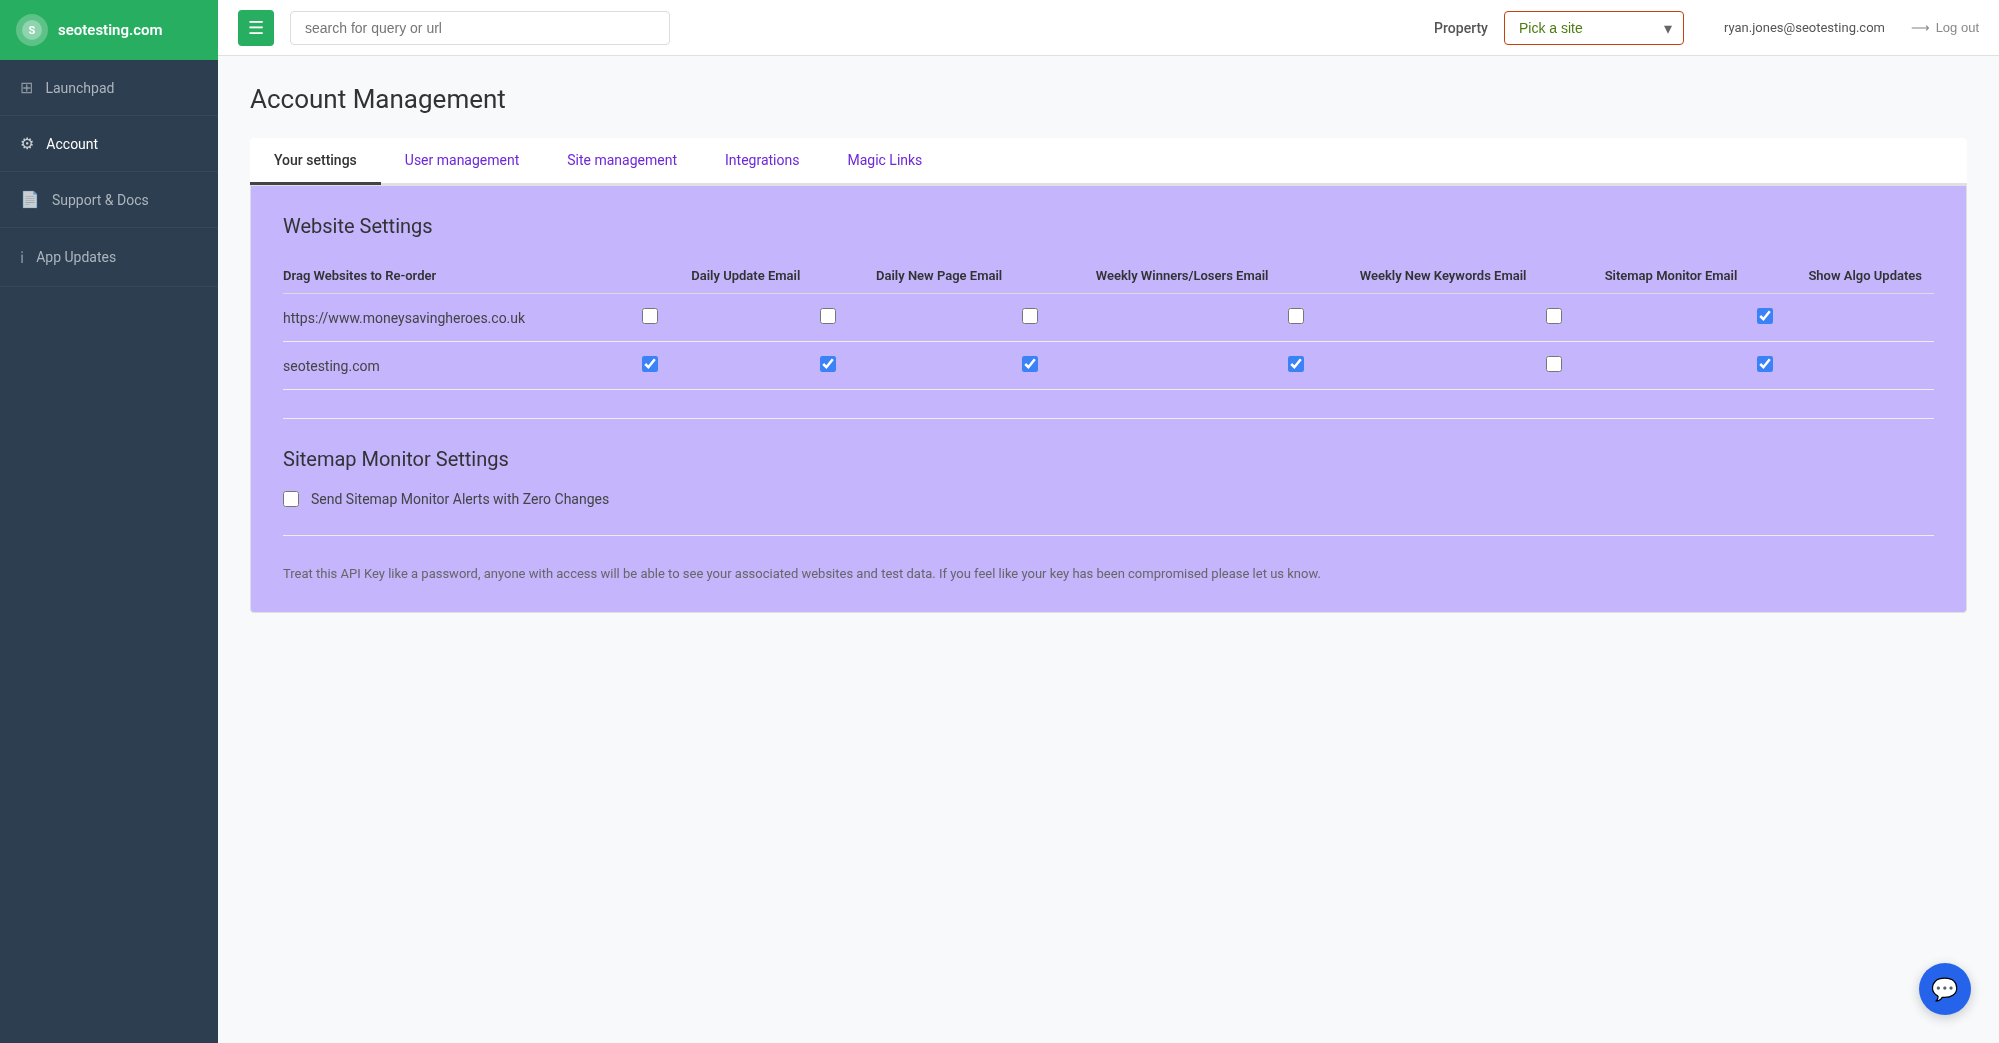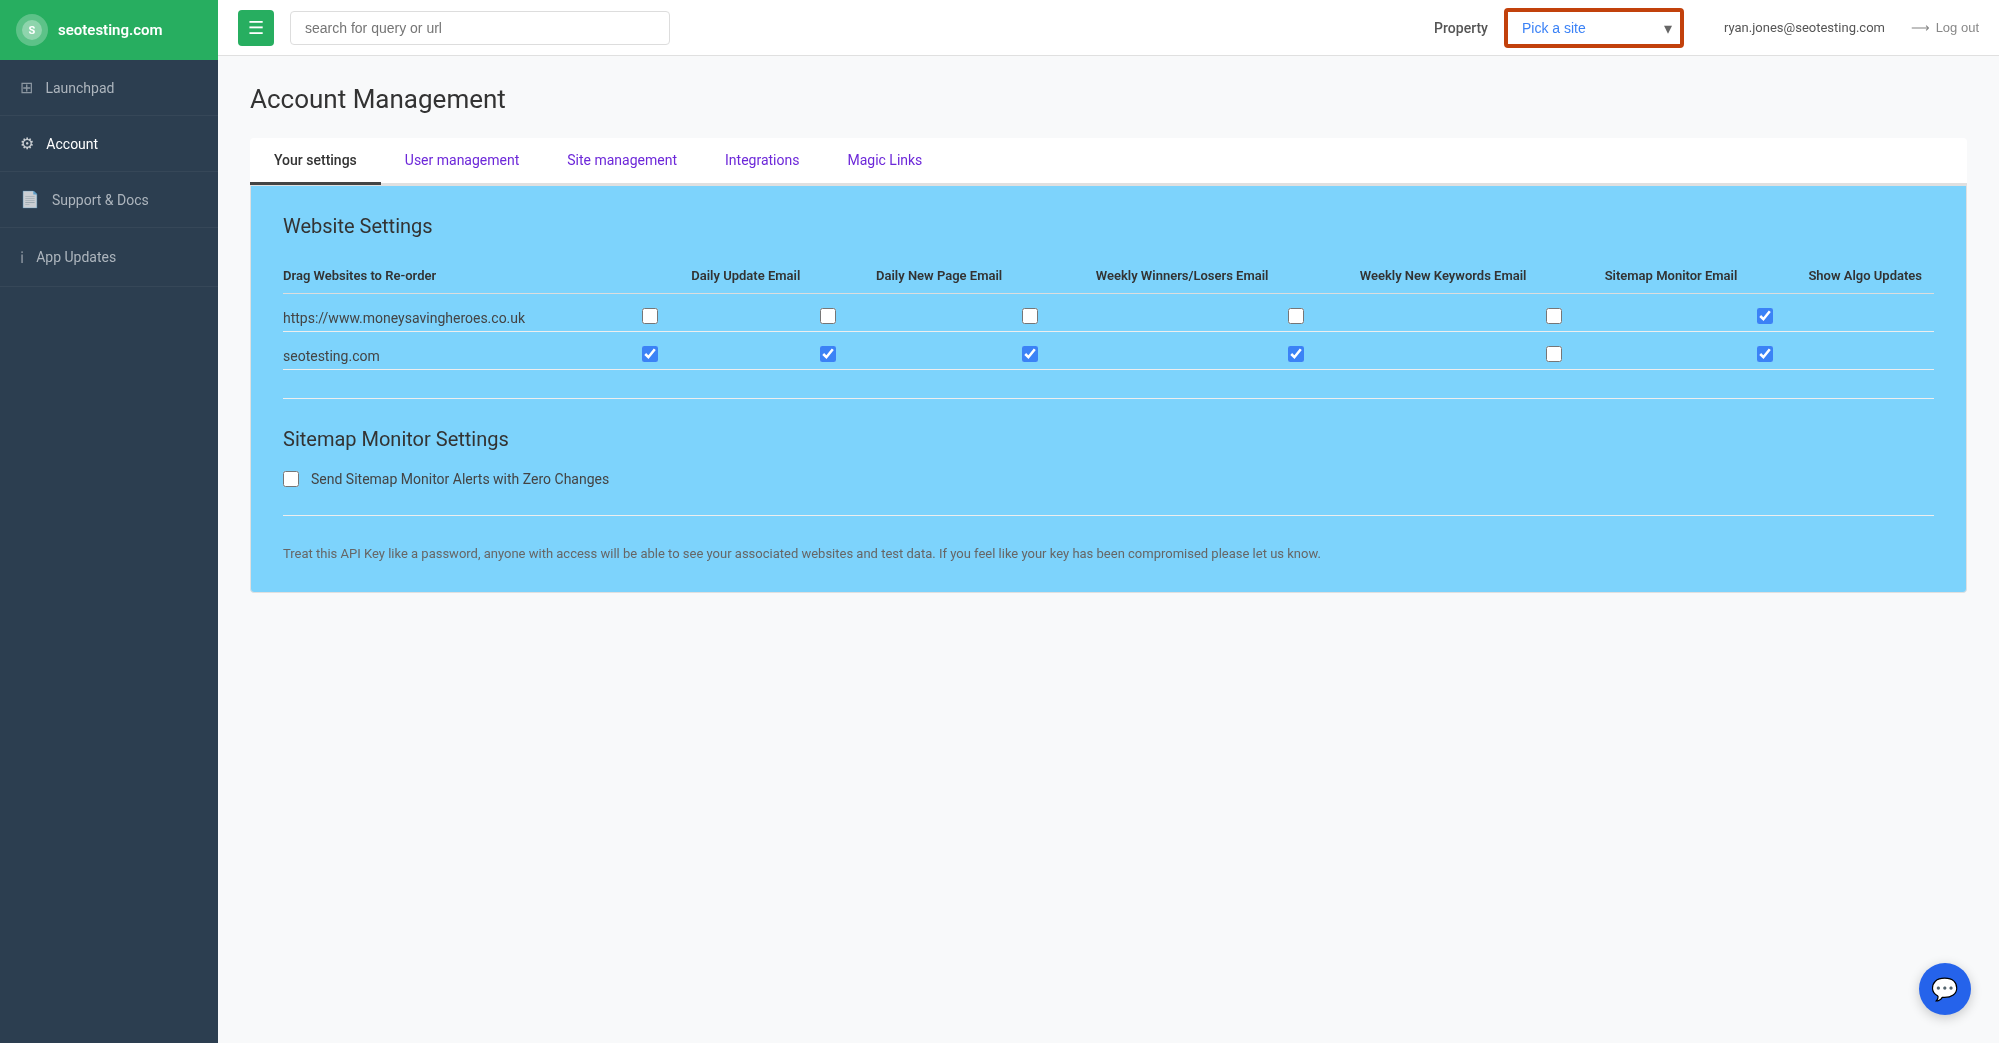--- a/index.html
+++ b/index.html
@@ -79,25 +79,25 @@
       outline: none;
     }
     #property-label {
       margin-left: auto;
       font-size: 14px;
       color: #555;
       font-weight: 500;
     }
     #site-picker {
       background: #fff;
-      border: 4px solid #c2410c;
+      border: 1px solid #c2410c;
       border-radius: 4px;
       padding: 8px 36px 8px 14px;
       font-size: 14px;
-      color: #3b82f6;
+      color: #4d7c0f;
       appearance: none;
       -webkit-appearance: none;
       cursor: pointer;
       min-width: 180px;
       position: relative;
     }
     .site-picker-wrap {
       position: relative;
       display: inline-block;
     }
@@ -164,21 +164,21 @@
       margin-bottom: -2px;
     }
     .tab.active {
       color: #333;
       border-bottom: 3px solid #444;
       font-weight: 500;
     }
 
     
     .section-card {
-      background: #7dd3fc;
+      background: #c4b5fd;
       border: 1px solid #e0e0e0;
       border-radius: 0 0 4px 4px;
       padding: 28px 32px;
       margin-bottom: 0;
     }
     .section-title {
       font-size: 20px;
       font-weight: 400;
       color: #333;
       margin-bottom: 20px;
@@ -193,21 +193,21 @@
     }
     .settings-table th {
       text-align: left;
       font-size: 13px;
       font-weight: 600;
       color: #333;
       padding: 10px 12px 10px 0;
       border-bottom: 1px solid #ddd;
     }
     .settings-table td {
-      padding: 14px 12px 4px 0;
+      padding: 14px 12px 14px 0;
       border-bottom: 1px solid #eee;
       font-size: 14px;
       color: #444;
     }
     .settings-table td:not(:first-child) {
       text-align: left;
       padding-left: 8px;
     }
     .settings-table th:not(:first-child) {
       padding-left: 8px;

